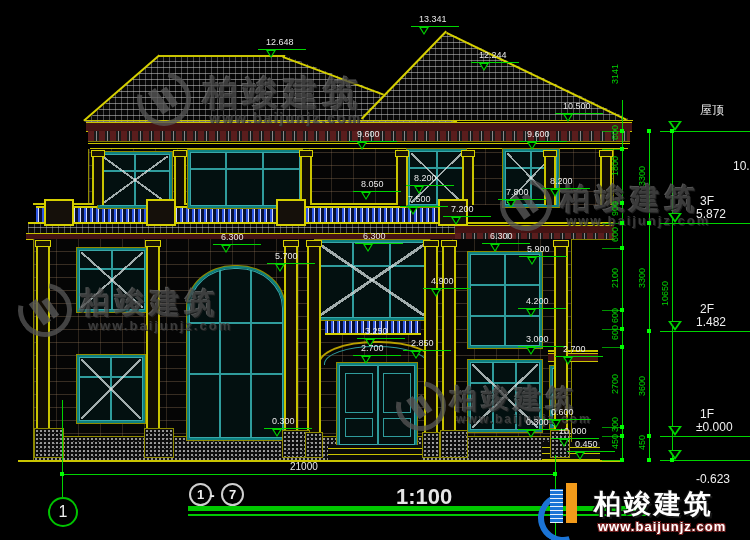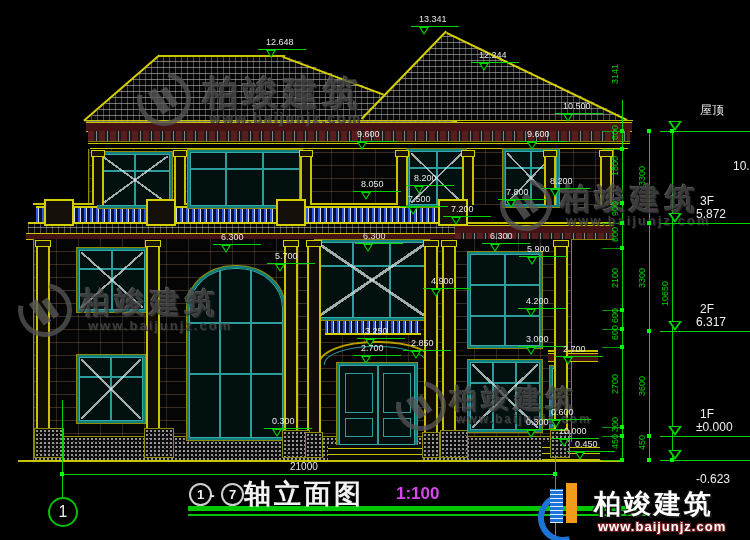--- a/index.html
+++ b/index.html
@@ -70,21 +70,21 @@
   .wm .ic{position:absolute;border:5px solid #555;border-top-color:transparent;border-radius:50%;transform:rotate(-35deg);}
   .wm .ic i{position:absolute;background:#5a5a5a;}
   .wm .t{position:absolute;color:#4c4c4c;font-weight:bold;letter-spacing:5px;white-space:nowrap;
       text-shadow:1px 1px 0 #272727,-1px -1px 0 #6b6b6b;}
   .wm .u{position:absolute;color:#4c4c4c;font-weight:bold;letter-spacing:2px;white-space:nowrap;
       text-shadow:1px 1px 0 #272727;}
   
   .circ{position:absolute;border:2px solid #cfcfcf;border-radius:50%;color:#efefef;
       display:flex;align-items:center;justify-content:center;}
   #title-text{position:absolute;color:#f2f2f2;font-weight:bold;font-size:27px;letter-spacing:3px;z-index:45;white-space:nowrap;}
-  #title-scale{position:absolute;color:#d946ef;font-weight:bold;font-size:17px;z-index:45;}
+  #title-scale{position:absolute;color:#e5e5e5;font-weight:bold;font-size:22px;z-index:45;}
   #logo{position:absolute;z-index:46;}
   #logo .big{position:absolute;color:#fff;font-weight:bold;font-size:27px;letter-spacing:3px;white-space:nowrap;
       text-shadow:2px 2px 0 #151515,-1px -1px 0 #151515;}
   #logo .url{position:absolute;color:#fff;font-weight:bold;font-size:13px;letter-spacing:1px;white-space:nowrap;
       text-shadow:1px 1px 0 #7a2020,-1px -1px 0 #7a2020,1px -1px 0 #7a2020,-1px 1px 0 #7a2020;}
   .swoosh{position:absolute;width:38px;height:38px;border:6px solid #1b74d6;border-top-color:transparent;
       border-right-color:transparent;border-radius:50%;transform:rotate(28deg);}
   .bldgA{position:absolute;background:#1b74d6;background-image:repeating-linear-gradient(0deg,rgba(255,255,255,.9) 0 1px,transparent 1px 4px);}
   .bldgB{position:absolute;background:#f39b1a;}
 </style>
@@ -199,21 +199,20 @@
     <span>1</span>
     </div>
 
   <div class="circ" style="left:189px;top:483px;width:19px;height:19px;font-size:13px;font-weight:bold;z-index:45;">
     <span>1</span>
     </div>
   <div class="abs" style="left:210px;top:487px;color:#f2f2f2;font-weight:bold;font-size:14px;z-index:45;">-</div>
   <div class="circ" style="left:221px;top:483px;width:19px;height:19px;font-size:13px;font-weight:bold;z-index:45;">
     <span>7</span>
     </div>
-  <div id="title-text" style="left:244px;top:476px;">轴立面图</div>
   <div id="title-scale" style="left:396px;top:484px;">1:100</div>
   <div class="gline" style="left:188px;top:506px;width:458px;height:5px;background:#00c800;z-index:44;"></div>
   <div class="gline" style="left:188px;top:514px;width:458px;height:2px;background:#00c800;z-index:44;"></div>
 
   <div id="logo" style="left:536px;top:481px;width:214px;height:59px;">
     <span class="swoosh" style="left:2px;top:12px;"></span>
     <span class="bldgA" style="left:14px;top:8px;width:13px;height:34px;"></span>
     <span class="bldgB" style="left:30px;top:2px;width:11px;height:40px;"></span>
     <span class="big" style="left:58px;top:5px;">柏竣建筑</span>
     <span class="url" style="left:62px;top:38px;">www.baijunjz.com</span>
@@ -335,21 +334,21 @@
     <div class="lvl-tri" style="left: 668px; top: 121px;"></div>
     <div class="lvl-name" style="left: 700px; top: 102px;">屋顶</div>
     <div class="lvl-val" style="left: 733px; top: 115px; margin-top: 44px;">10.200</div>
     <div class="lvl-line" style="left: 660px; top: 223px; width: 90px;"></div>
     <div class="lvl-tri" style="left: 668px; top: 213px;"></div>
     <div class="lvl-name" style="left: 700px; top: 194px;">3F</div>
     <div class="lvl-val" style="left: 696px; top: 207px;">5.872</div>
     <div class="lvl-line" style="left: 660px; top: 331px; width: 90px;"></div>
     <div class="lvl-tri" style="left: 668px; top: 321px;"></div>
     <div class="lvl-name" style="left: 700px; top: 302px;">2F</div>
-    <div class="lvl-val" style="left: 696px; top: 315px;">6.317</div>
+    <div class="lvl-val" style="left: 696px; top: 315px;">1.482</div>
     <div class="lvl-line" style="left: 660px; top: 436px; width: 90px;"></div>
     <div class="lvl-tri" style="left: 668px; top: 426px;"></div>
     <div class="lvl-name" style="left: 700px; top: 407px;">1F</div>
     <div class="lvl-val" style="left: 696px; top: 420px;">±0.000</div>
     <div class="lvl-line" style="left: 660px; top: 460px; width: 90px;"></div>
     <div class="lvl-tri" style="left: 668px; top: 450px;"></div>
     <div class="lvl-val" style="left: 696px; top: 472px;">-0.623</div>
   </div>
 
 </body></html>

